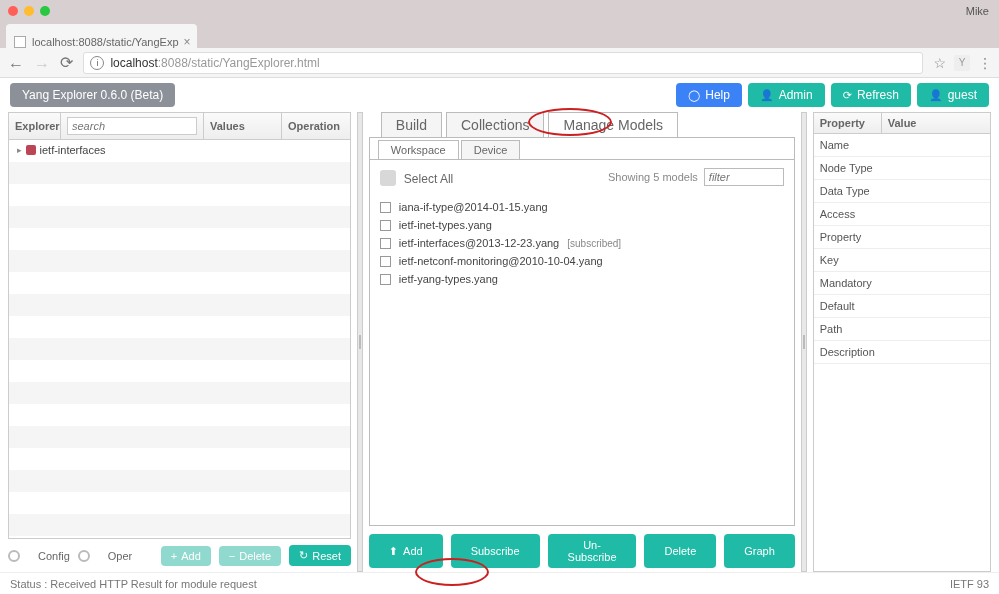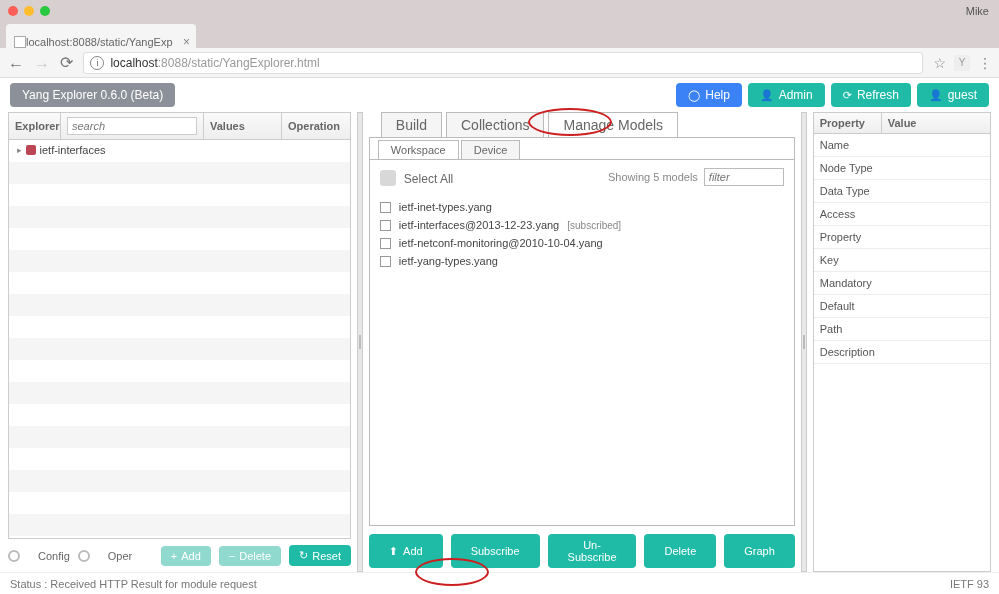--- a/index.html
+++ b/index.html
@@ -7,21 +7,21 @@
 
 .titlebar { height: 22px; background: #d8d0d0; display: flex; align-items: center; padding: 0 8px; position: relative; }
 .traffic { display: flex; gap: 6px; }
 .dot { width: 10px; height: 10px; border-radius: 50%; }
 .dot.red { background: #ff5f57; }
 .dot.yellow { background: #febc2e; }
 .dot.green { background: #28c840; }
 .user-label { position: absolute; right: 10px; font-size: 11px; color: #555; }
 
 .tabbar { height: 26px; background: #d8d0d0; display: flex; align-items: flex-end; padding-left: 6px; }
-.browser-tab { background: #f5f5f5; height: 24px; padding: 12px 18px 0 8px; display: flex; align-items: center; border-radius: 4px 4px 0 0; font-size: 11px; color: #666; min-width: 190px; position: relative; }
+.browser-tab { background: #f5f5f5; height: 24px; padding: 12px 18px 0 8px; display: flex; align-items: center; gap: 6px; border-radius: 4px 4px 0 0; font-size: 11px; color: #666; min-width: 190px; position: relative; }
 .browser-tab .page-icon { width: 12px; height: 12px; border: 1px solid #aaa; background: #fff; }
 .browser-tab .close { position: absolute; right: 6px; font-size: 12px; color: #888; }
 
 .addrbar { height: 30px; background: #f5f5f5; display: flex; align-items: center; padding: 0 8px; gap: 10px; border-bottom: 1px solid #ddd; }
 .nav-arrow { color: #777; font-size: 16px; cursor: pointer; }
 .nav-arrow.dim { color: #ccc; }
 .url-field { flex: 1; height: 22px; border: 1px solid #ddd; border-radius: 3px; background: #fff; display: flex; align-items: center; padding: 0 6px; gap: 6px; }
 .url-field .info { width: 14px; height: 14px; border: 1px solid #888; border-radius: 50%; display: flex; align-items: center; justify-content: center; font-size: 9px; color: #666; }
 .url-text { font-size: 12px; color: #333; }
 .url-text .gray { color: #999; }
@@ -223,20 +223,25 @@
         <div class="chk-lg"></div>
         <span class="lbl">Select All</span>
         <div class="right">
           <span>Showing 5 models</span>
           <input placeholder="filter" style="">
         </div>
       </div>
       <div class="model-list">
         <div class="model-row">
             <span class="chk"></span>
+            <span>iana-if-type@2014-01-15.yang</span>
+            <span class="sub"></span>
+          </div>
+        <div class="model-row">
+            <span class="chk"></span>
             <span>ietf-inet-types.yang</span>
             <span class="sub"></span>
           </div>
         <div class="model-row">
             <span class="chk"></span>
             <span>ietf-interfaces@2013-12-23.yang</span>
             <span class="sub">[subscribed]</span>
           </div>
         <div class="model-row">
             <span class="chk"></span>

